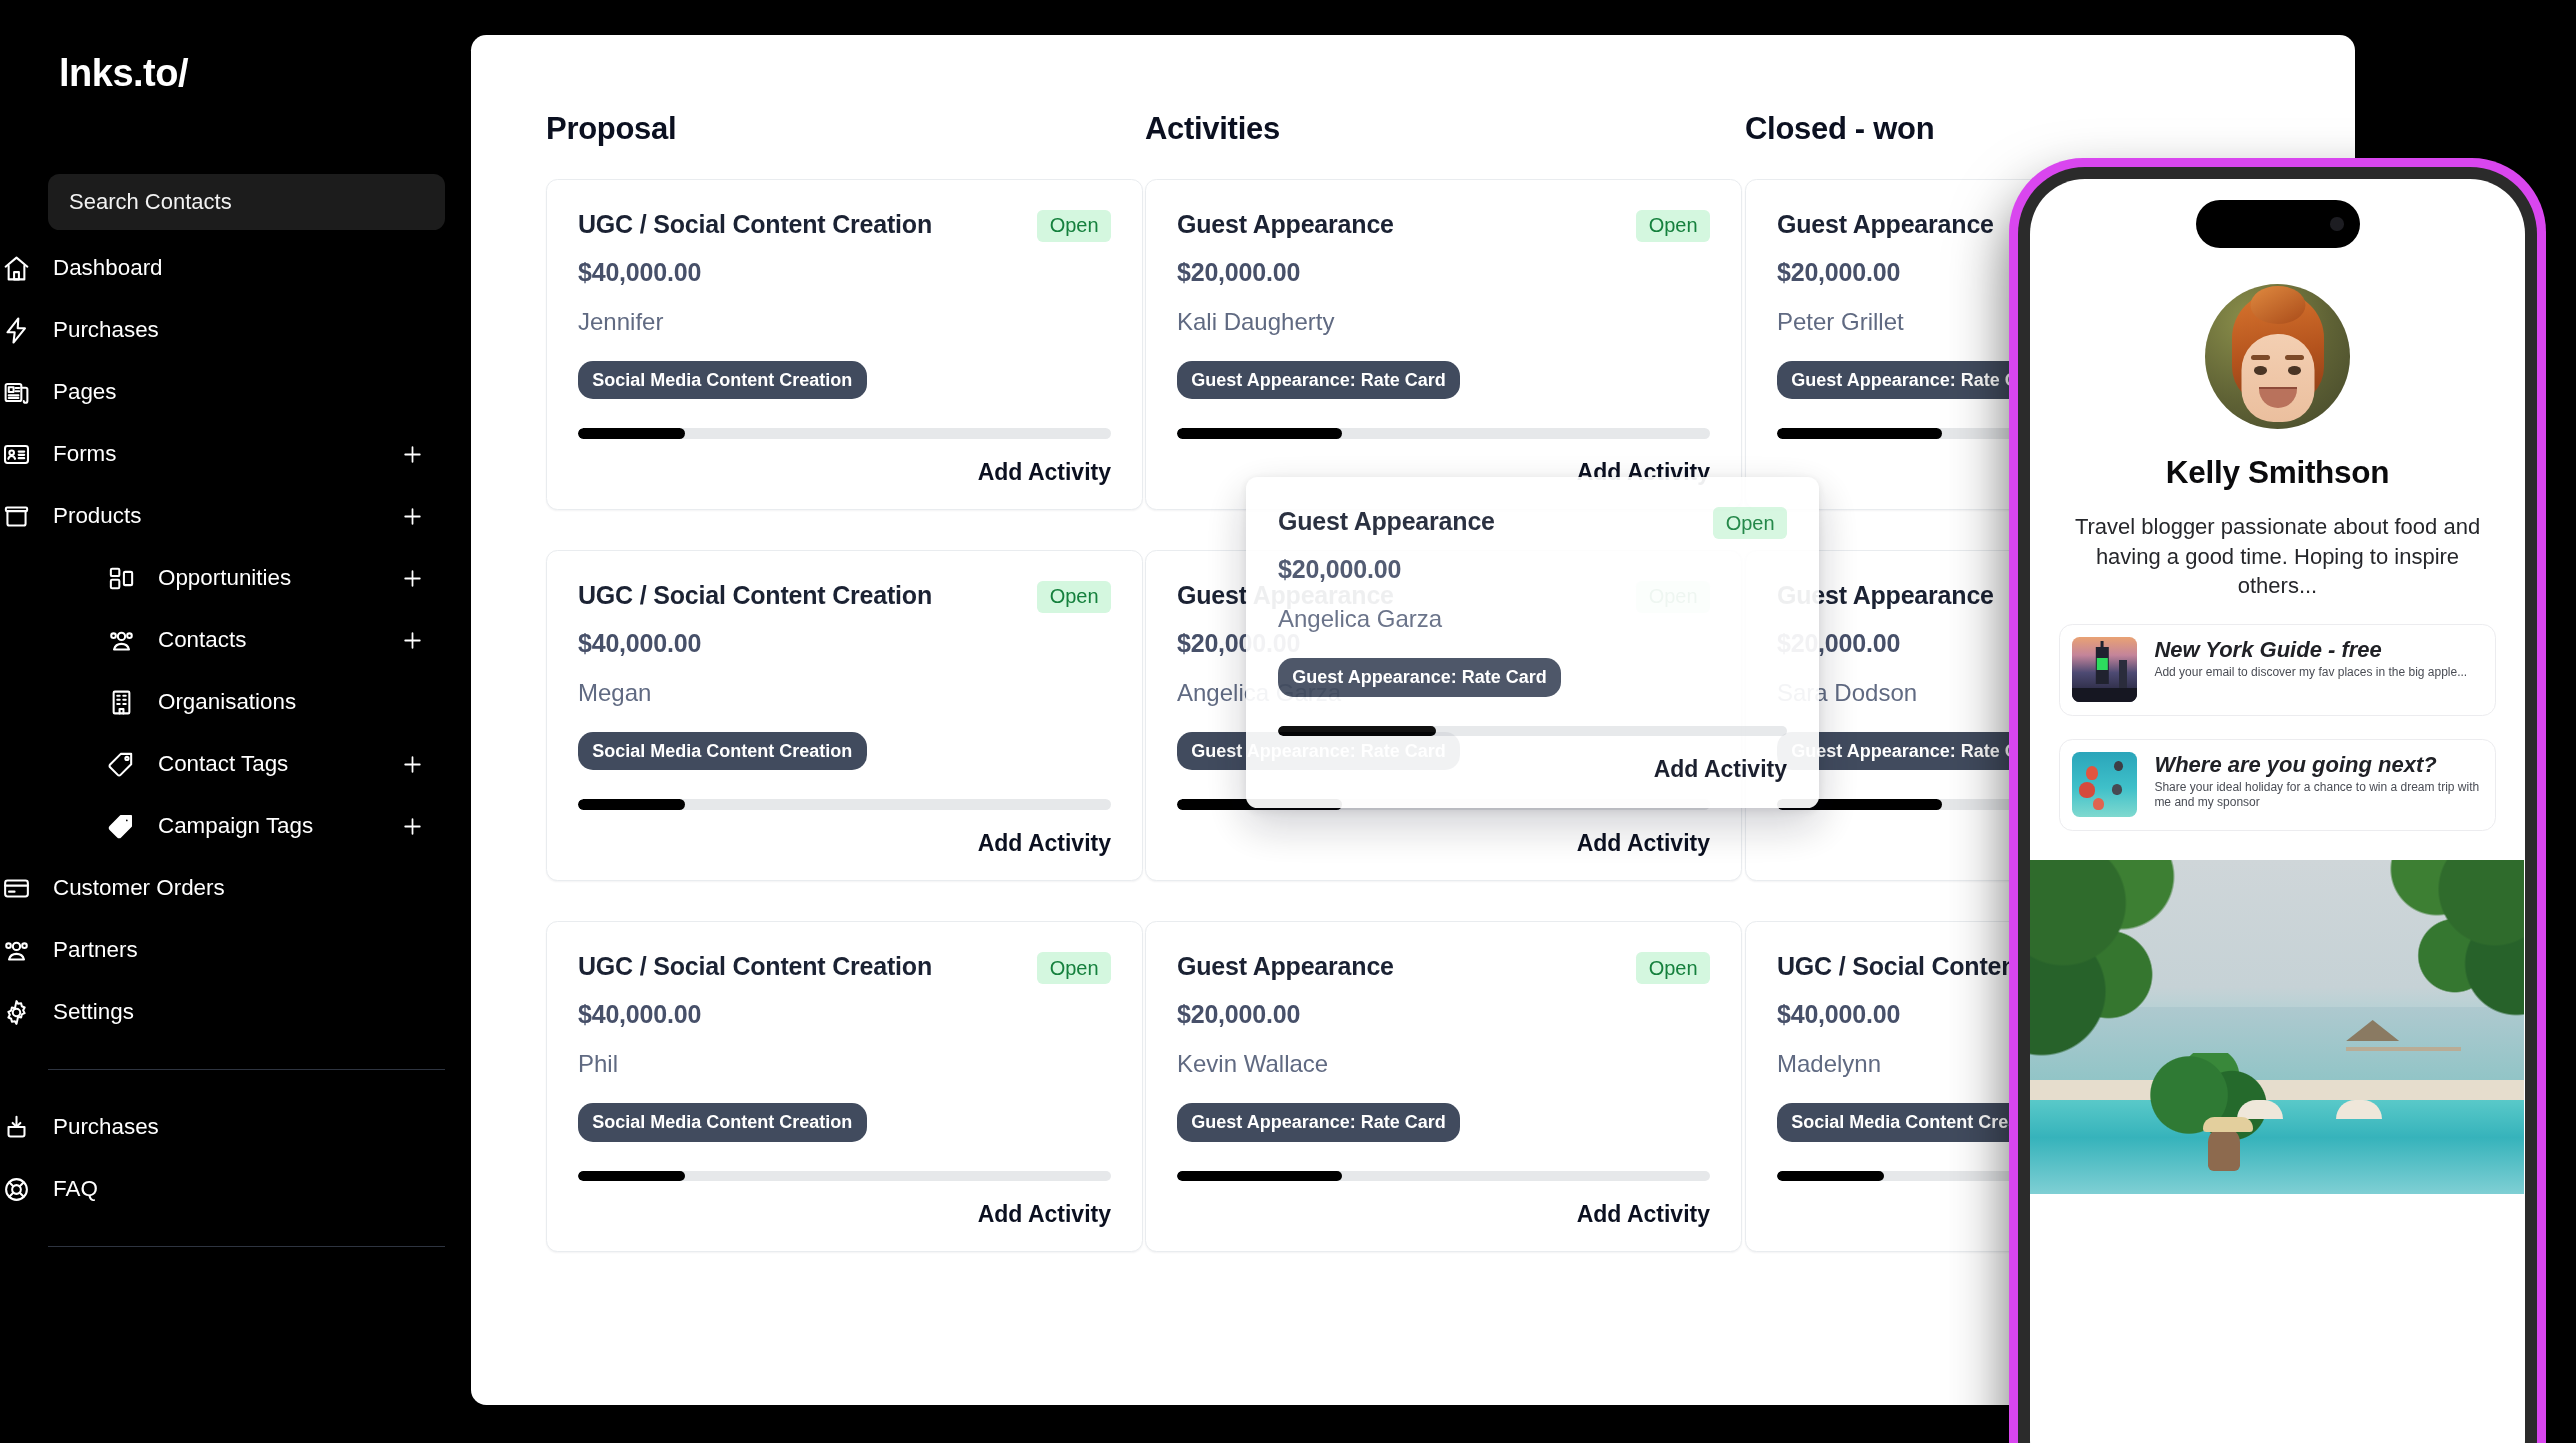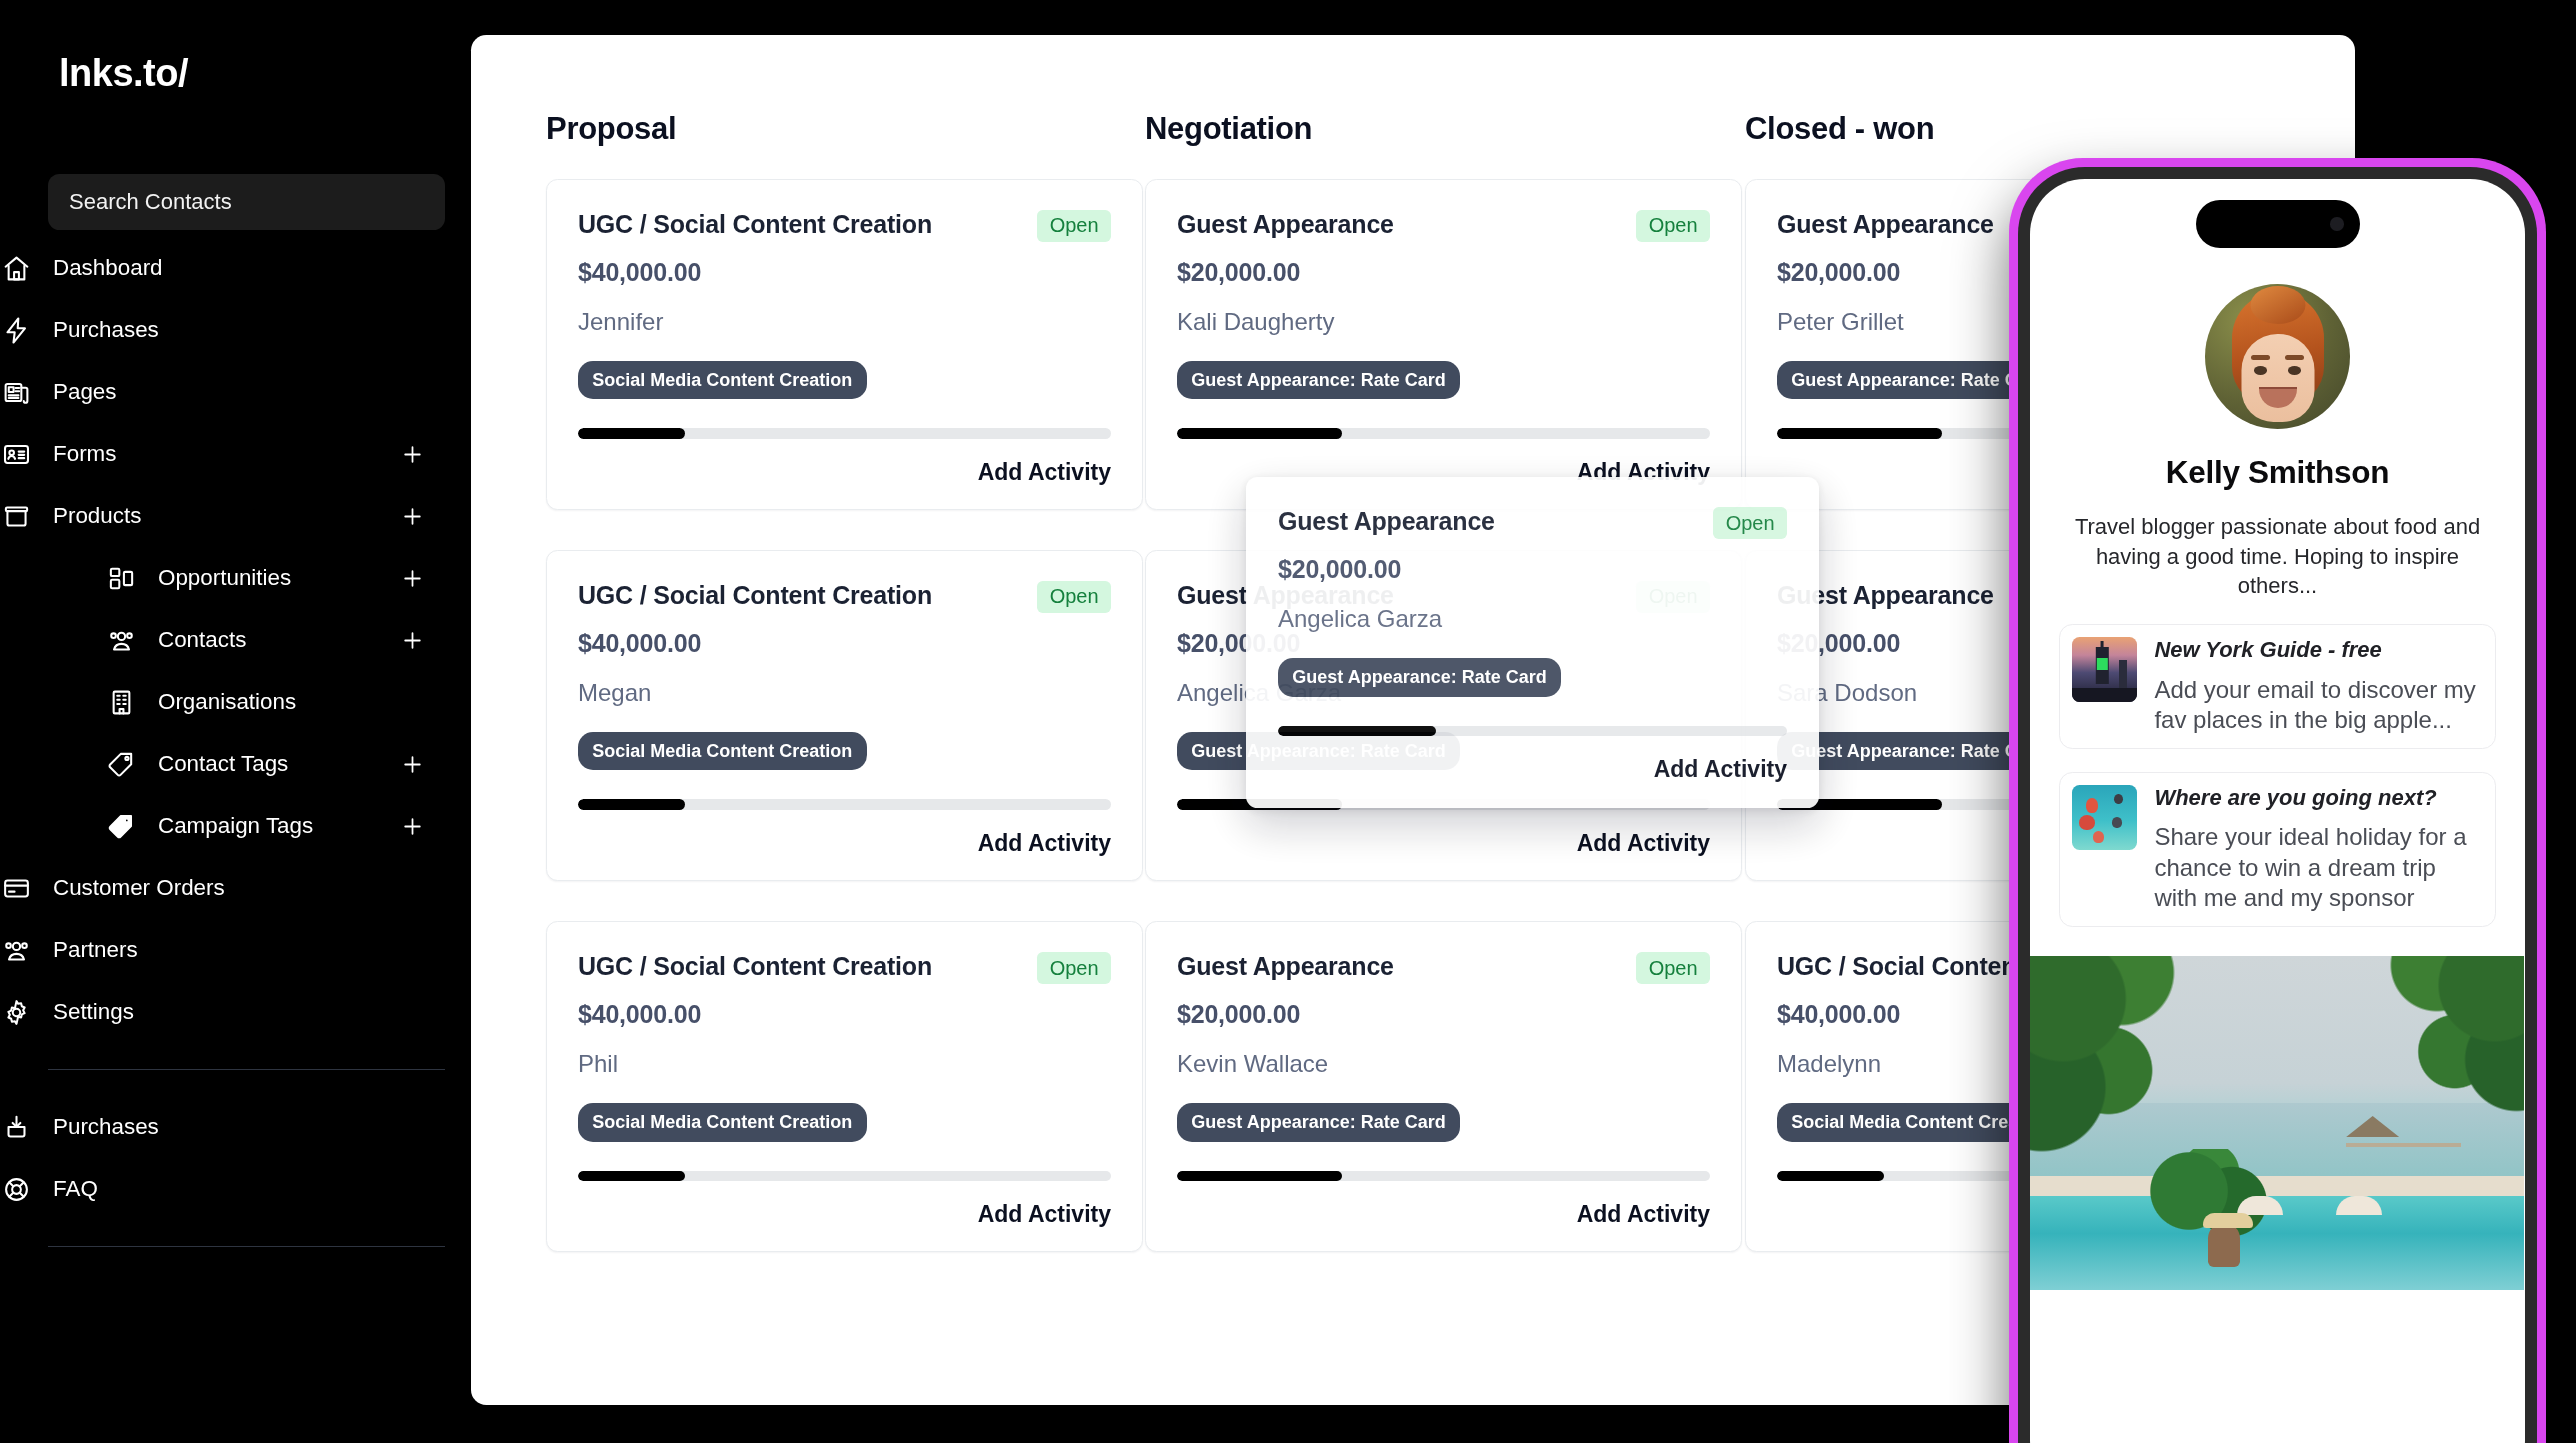--- a/index.html
+++ b/index.html
@@ -175,21 +175,21 @@
   .thumb-ny .sky2 { position:absolute; left:72%; top:34%; width:7.6px; height:44%; background:#2a2c3c; }
   .thumb-ny .base { position:absolute; left:0; bottom:0; width:100%; height:22%; background:#161722; }
   .thumb-bal { background: linear-gradient(180deg,#2aa5ba 0%,#3fc0c9 55%,#7fd9cf 100%); }
   .thumb-bal .b { position: absolute; border-radius: 50% 50% 46% 46%; }
   .b1 { width:12.4px;height:14.3px;background:#e2553f;left:13.4px;top:13.4px; }
   .b2 { width:8.6px;height:10.5px;background:#3d3d44;left:42px;top:8.6px; }
   .b3 { width:16px;height:15.3px;background:#d64a3c;left:6.7px;top:30px; }
   .b4 { width:9.5px;height:10.5px;background:#474a52;left:40px;top:32px; }
   .b5 { width:10.5px;height:11.5px;background:#e06450;left:21px;top:46px; }
   .link-title { font-size: 22px; font-weight: 700; color: #202126; line-height: 1.2; font-style: italic; }
-  .link-desc { font-size: 24px; color: #4a4d55; line-height: 1.26; margin-top: 11px; }
+  .link-desc { font-size: 12px; color: #4a4d55; line-height: 1.26; margin-top: 1px; }
   .hero-img {
     margin-top: 29px; height: 334px; width: calc(100% + 57px); margin-left: -29px;
     position: relative; overflow: hidden;
     background: linear-gradient(180deg, #cfd6d9 0%, #c6d2d6 38%, #9fcfd2 56%, #3fb6b4 74%, #2aa3a6 100%);
   }
   .hero-img .sea { position:absolute; left:0; top:44%; width:100%; height:24%; background:linear-gradient(180deg,#aec9cf,#8fc4c6); }
   .hero-img .sand { position:absolute; left:0; top:66%; width:100%; height:12%; background:#e6ddcd; }
   .hero-img .pool { position:absolute; left:0; top:72%; width:100%; height:28%;
     background:linear-gradient(180deg,#59c9c9 0%,#36b3bb 40%,#7fcfd4 100%); }
   .hero-img .foliage-l {
@@ -458,21 +458,21 @@
             <div class="card-amount">$40,000.00</div>
             <div class="card-person">Phil</div>
             <div><span class="tag">Social Media Content Creation</span></div>
             <div class="bar">
               <i style="width:20%"></i>
             </div>
             <div class="card-foot"><span class="add-activity">Add Activity</span></div>
           </div>
         </div>
         <div class="column col-2">
-          <div class="col-title">Negotiation</div>
+          <div class="col-title">Activities</div>
           <div class="card">
             <div class="card-head">
               <div class="card-title">Guest Appearance</div>
               <div class="badge">Open</div>
             </div>
             <div class="card-amount">$20,000.00</div>
             <div class="card-person">Kali Daugherty</div>
             <div><span class="tag">Guest Appearance: Rate Card</span></div>
             <div class="bar">
               <i style="width:31%"></i>

